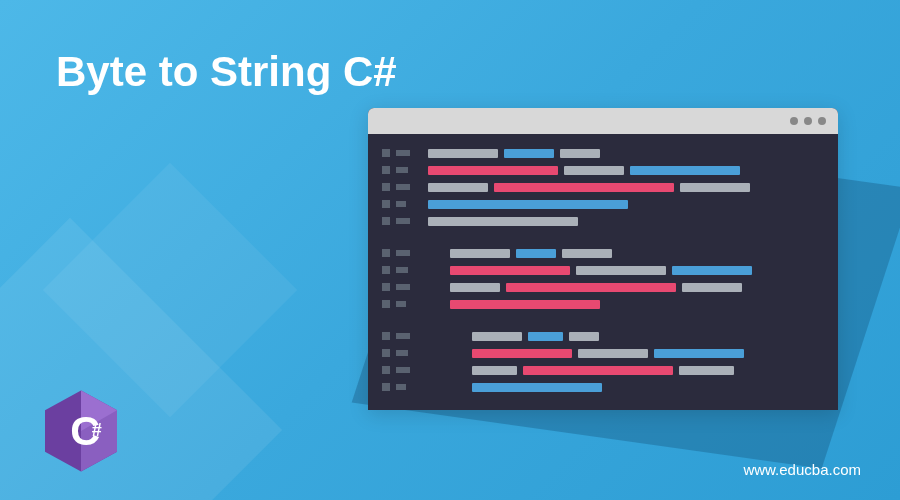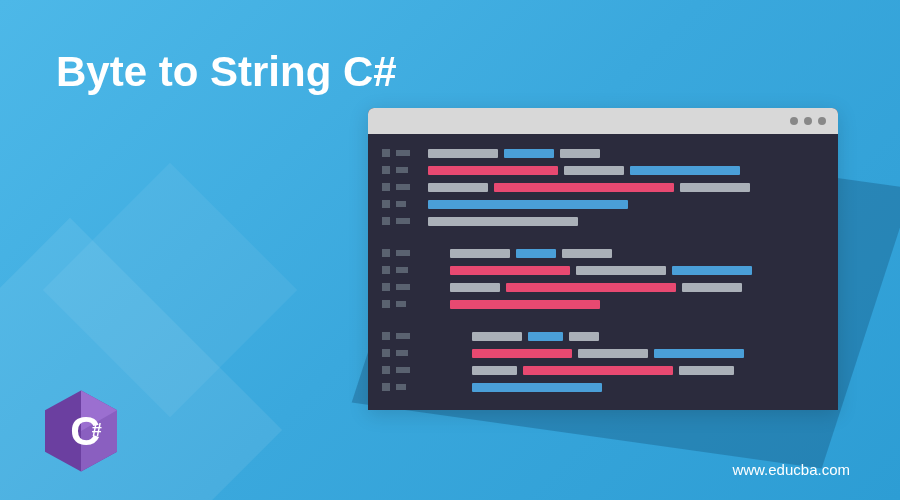--- a/index.html
+++ b/index.html
@@ -55,21 +55,21 @@
     }
     
     .csharp-logo svg {
       width: 100%;
       height: 100%;
     }
     
     .website {
       position: absolute;
       bottom: 22px;
-      right: 50px;
+      right: 39px;
       color: #ffffff;
       font-size: 15px;
     }
     
     .code-editor {
       position: absolute;
       top: 108px;
       right: 62px;
       width: 470px;
     }

